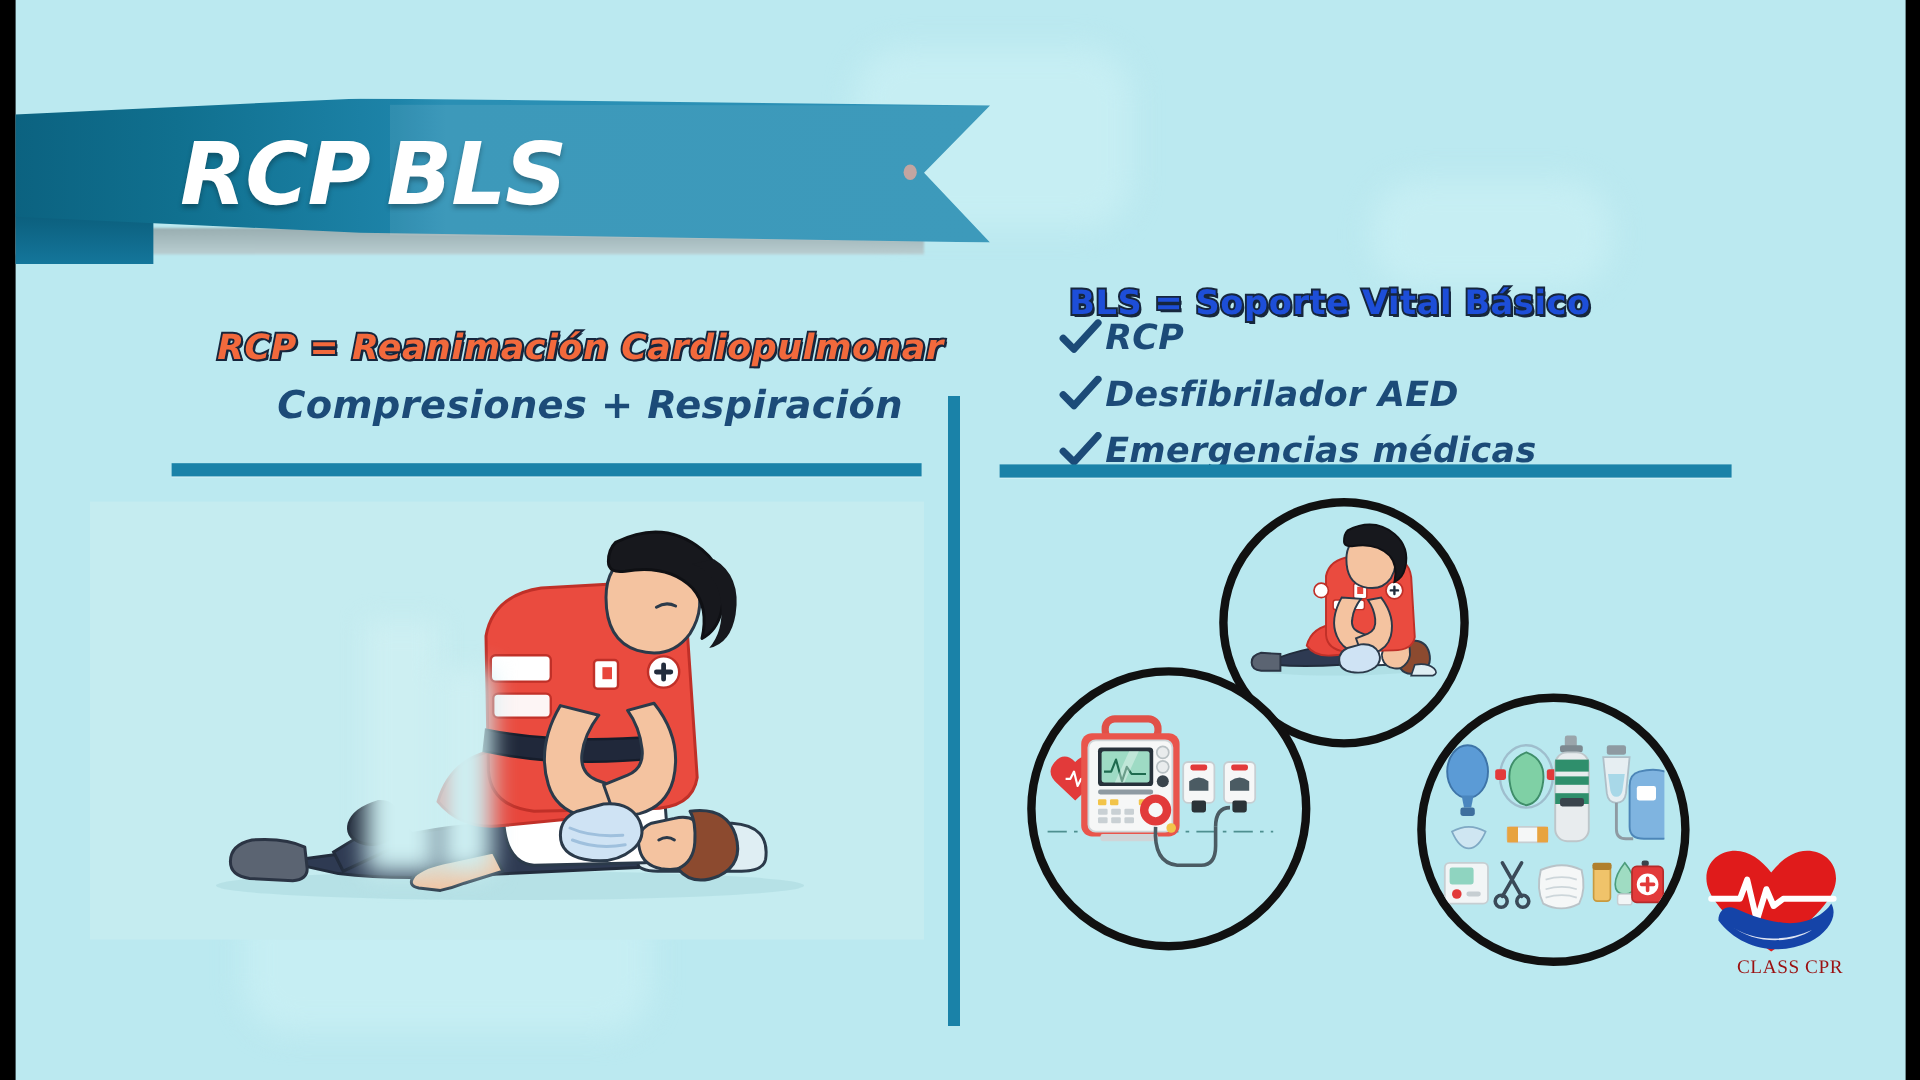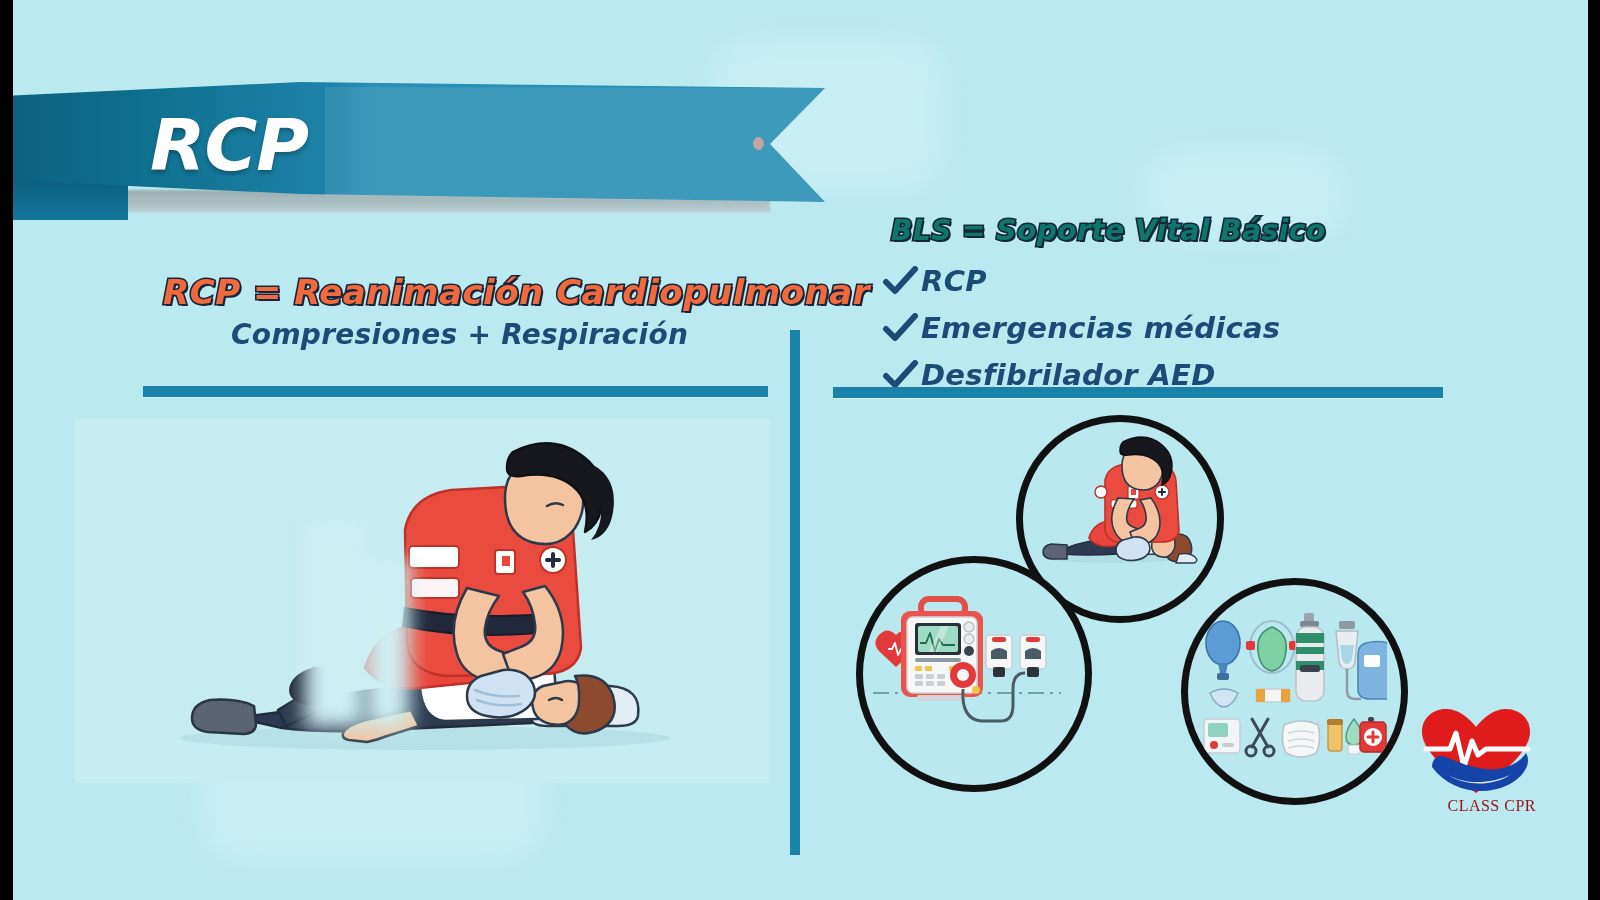--- a/index.html
+++ b/index.html
@@ -53,41 +53,41 @@
     font-size:72px;font-weight:bold;font-style:italic;
     letter-spacing:-1px;line-height:1;
     font-family:"DejaVu Sans",sans-serif;
     text-shadow:0 3px 4px rgba(0,0,0,.28);
   }
   .t-white{color:#ffffff;}
   .t-red{color:#fb1616;}
 
   
   .hd-rcp{
-    position:absolute;left:150px;top:272px;
-    font-family:"DejaVu Sans",sans-serif;
-    font-size:34px;font-weight:bold;font-style:italic;letter-spacing:.5px;
+    position:absolute;left:168px;top:272px;
+    font-family:"DejaVu Sans",sans-serif;
+    font-size:29px;font-weight:bold;font-style:italic;letter-spacing:.5px;
     color:#f2693c;
     -webkit-text-stroke:3.2px #16263d;
     paint-order:stroke fill;
     text-shadow:2px 2px 0 #16263d;
     white-space:nowrap;
   }
   .hd-sub{
     position:absolute;left:218px;top:318px;
     font-family:"DejaVu Sans",sans-serif;
-    font-size:28px;font-weight:bold;font-style:italic;letter-spacing:.3px;
+    font-size:32px;font-weight:bold;font-style:italic;letter-spacing:.3px;
     color:#1c4b78;
     white-space:nowrap;
   }
   .hd-bls{
-    position:absolute;left:878px;top:214px;
-    font-family:"DejaVu Sans",sans-serif;
-    font-size:28px;font-weight:bold;font-style:italic;letter-spacing:.5px;
-    color:#0f766e;
+    position:absolute;left:878px;top:236px;
+    font-family:"DejaVu Sans",sans-serif;
+    font-size:28px;font-weight:bold;letter-spacing:.5px;
+    color:#1d4ed8;
     -webkit-text-stroke:3.2px #16263d;
     paint-order:stroke fill;
     text-shadow:2px 2px 0 #16263d;
     white-space:nowrap;
   }
   
   #bls-list{position:absolute;left:868px;top:262px;width:620px;}
   .bullet-row{display:flex;align-items:center;height:37px;margin-bottom:10px;}
   .chk{width:40px;height:30px;flex:0 0 40px;}
   .bullet-label{
@@ -136,20 +136,21 @@
     <div class="bg-blotch" style="left:1130px;top:150px;width:200px;height:90px;"></div>
 
     <div id="ribbon-wrap">
       <div class="ribbon-shadow"></div>
       <div class="ribbon-fold"></div>
       <div class="ribbon-main"></div>
       <div class="ribbon-light"></div>
       <div class="ribbon-notchdot"></div>
       <div id="ribbon-title">
         <span class="t-white">RCP</span>
+        <span class="t-white">BLS</span>
       </div>
     </div>
 
     <div class="hd-rcp">RCP = Reanimación Cardiopulmonar</div>
     <div class="hd-sub">Compresiones + Respiración</div>
     <div class="hrule" id="rule-left"></div>
 
     <div id="cpr-panel">
       <div class="panel-haze" style="left:230px;top:100px;width:60px;height:210px;"></div>
       <div class="panel-haze" style="left:290px;top:140px;width:45px;height:170px;"></div>
@@ -212,27 +213,27 @@
       <div class="bullet-row">
         <svg class="chk" viewBox="0 0 40 30">
           <path d="M5 16 L14 25 L34 3" stroke="#1c4b78" stroke-width="6" fill="none" stroke-linecap="round" stroke-linejoin="round"></path>
         </svg>
         <span class="bullet-label">RCP</span>
       </div>
       <div class="bullet-row">
         <svg class="chk" viewBox="0 0 40 30">
           <path d="M5 16 L14 25 L34 3" stroke="#1c4b78" stroke-width="6" fill="none" stroke-linecap="round" stroke-linejoin="round"></path>
         </svg>
-        <span class="bullet-label">Emergencias médicas</span>
+        <span class="bullet-label">Desfibrilador AED</span>
       </div>
       <div class="bullet-row">
         <svg class="chk" viewBox="0 0 40 30">
           <path d="M5 16 L14 25 L34 3" stroke="#1c4b78" stroke-width="6" fill="none" stroke-linecap="round" stroke-linejoin="round"></path>
         </svg>
-        <span class="bullet-label">Desfibrilador AED</span>
+        <span class="bullet-label">Emergencias médicas</span>
       </div>
     </div>
 
     <div class="hrule" id="rule-right"></div>
     <div id="vdivider"></div>
 
     <div class="circ" id="circ-cpr">
       <svg viewBox="0 0 180 180" width="180" height="180">
         <ellipse cx="90" cy="136" rx="66" ry="5" fill="#a9d8de" opacity=".6"></ellipse>
 

